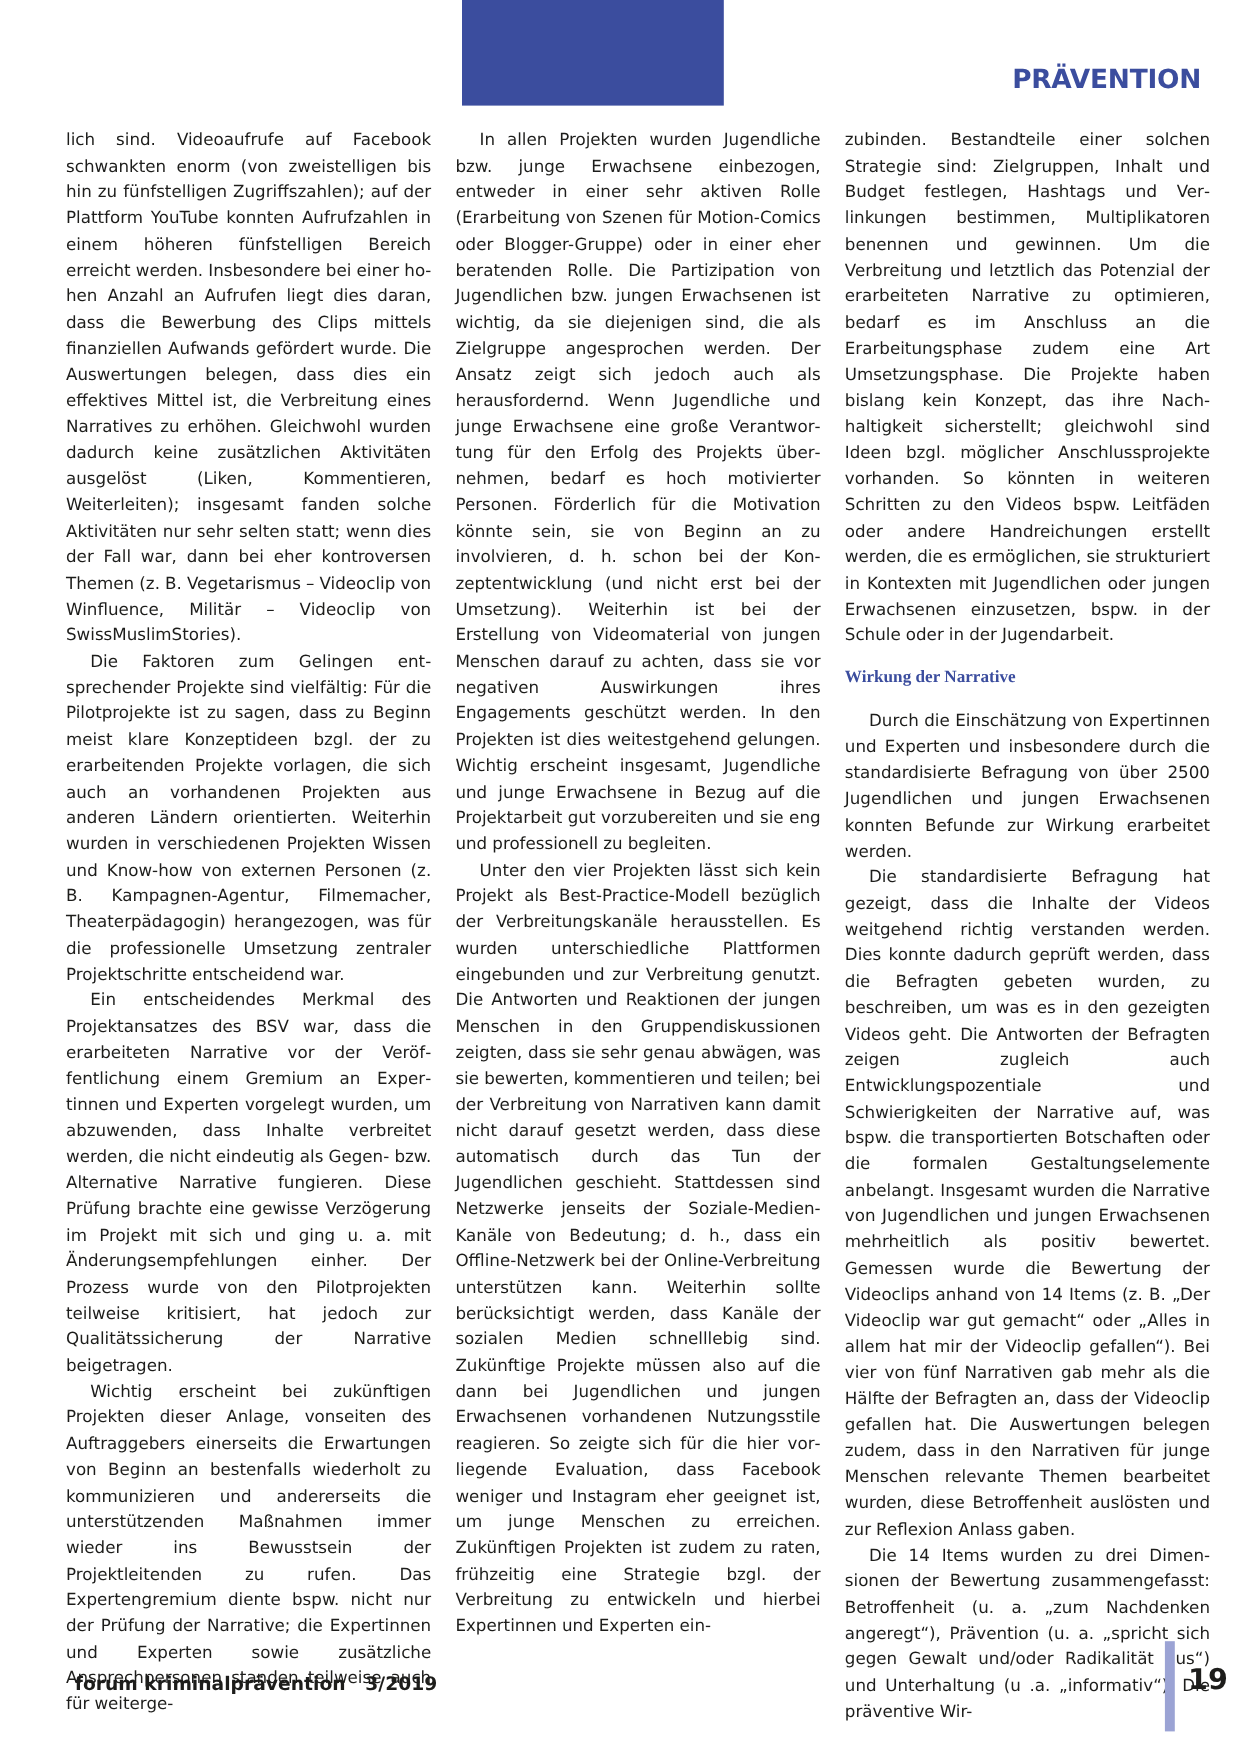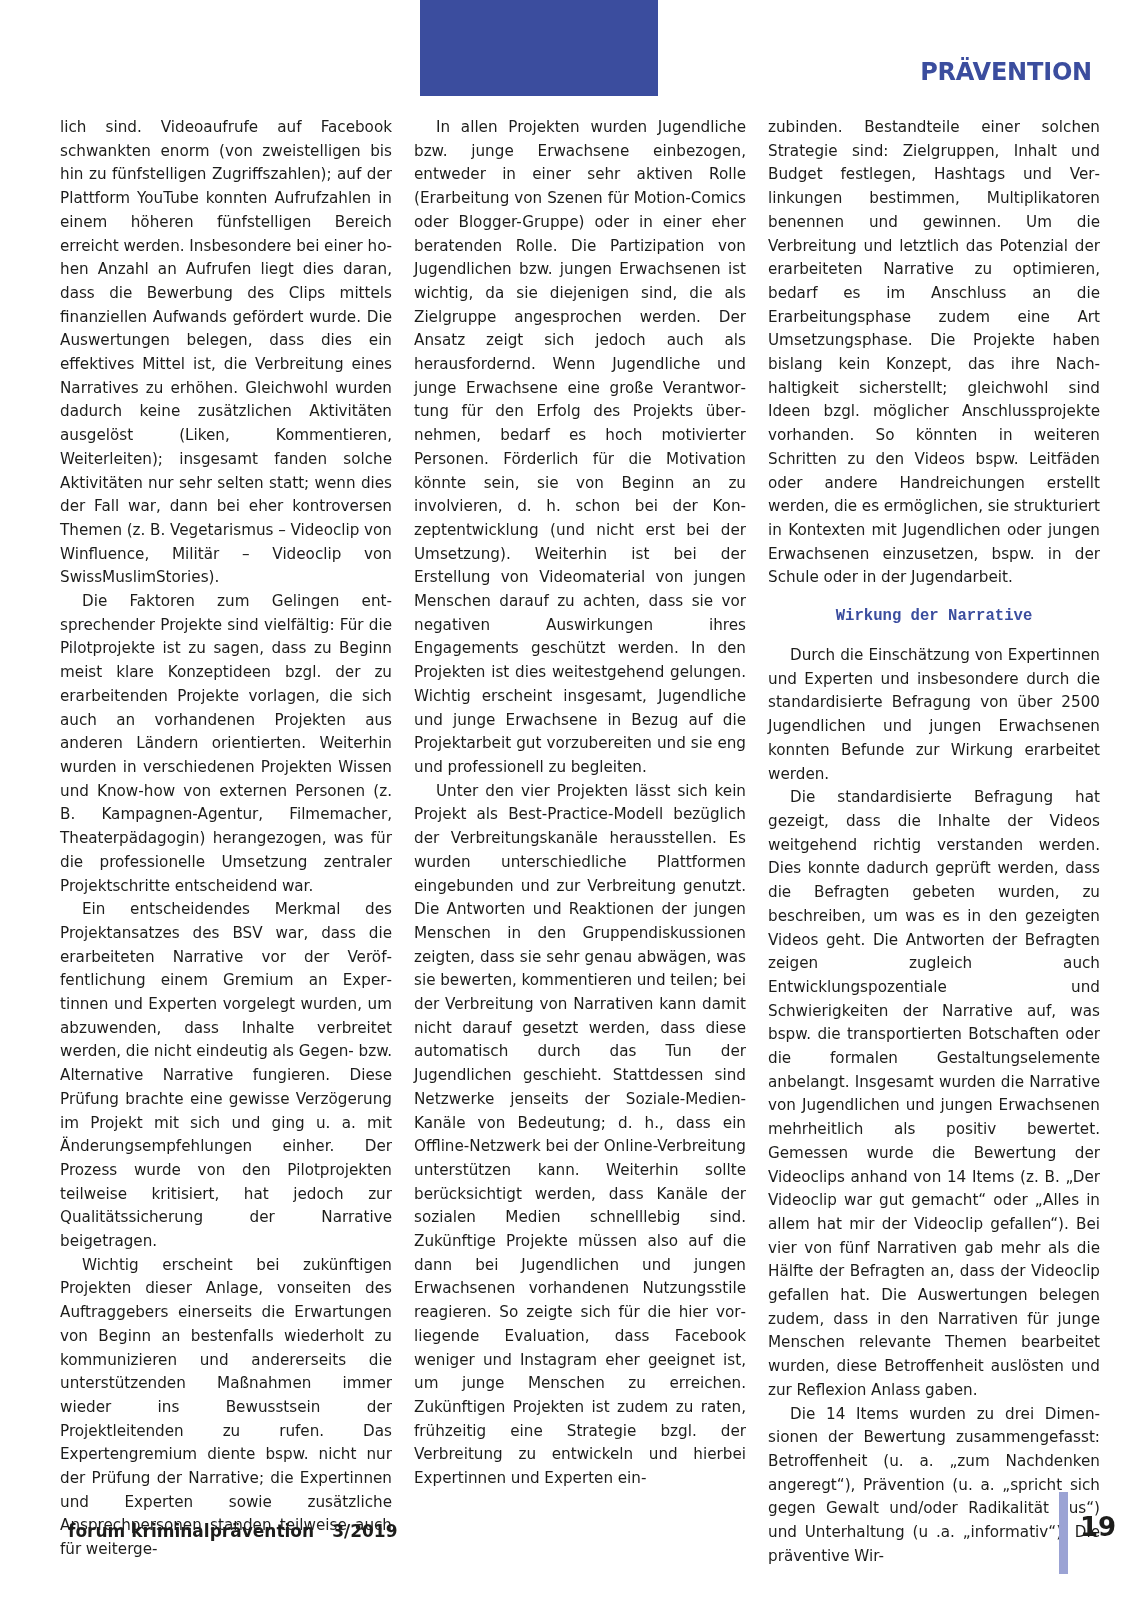--- a/index.html
+++ b/index.html
@@ -78,26 +78,26 @@
     text-justify: inter-word;
     color: #1d1d1b;
     hyphens: manual;
     word-spacing: -0.2px;
   }
   p.body.indent { text-indent: 22px; }
 
   h2.subhead {
     margin: 0;
     padding: 16px 0 18px 0;
-    font-family: Liberation Mono, monospace;
+    font-family: Liberation Serif, serif;
     font-size: 15.6px;
     font-weight: bold;
     color: #3b4d9e;
     line-height: 20px;
-    text-align: center;
+    text-align: left;
   }
 
   
   .page-footer {
     position: absolute;
     left: 0;
     bottom: 12px;
     width: 1132px;
     height: 110px;
     margin-left: 20px;

